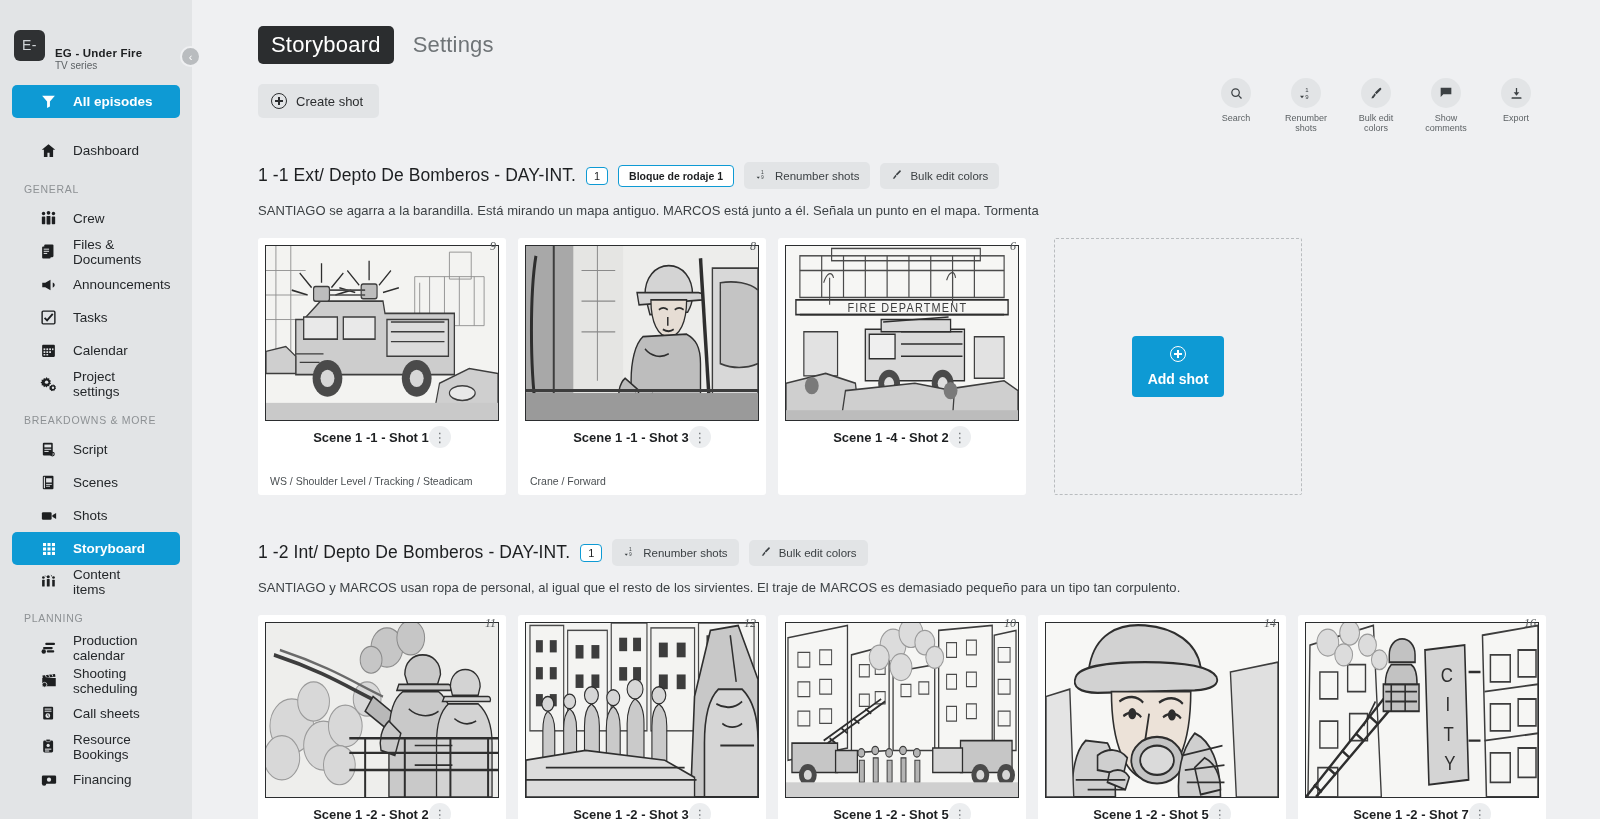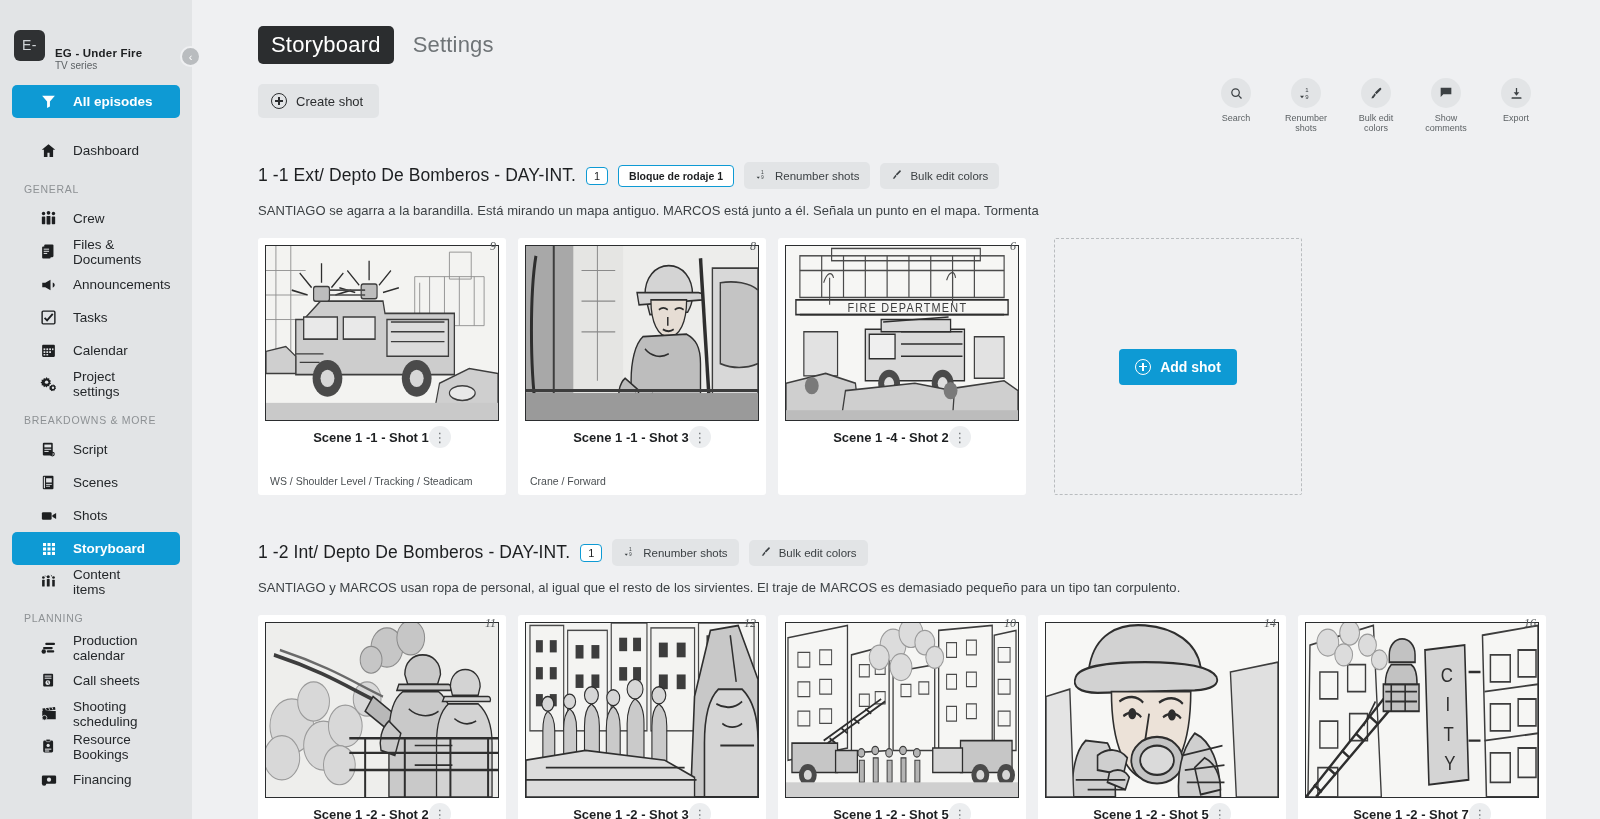--- a/index.html
+++ b/index.html
@@ -167,20 +167,21 @@
     border: 1.5px dashed #b9bcbf; border-radius: 2px;
     display: flex; align-items: center; justify-content: center;
     margin-left: 16px;
   }
   .add-shot-btn {
     display: inline-flex; align-items: center; gap: 9px;
     background: #0e9ad4; color: #fff; border: none; border-radius: 4px;
     padding: 10px 16px; cursor: pointer;
     font-size: 14px; font-weight: bold;
     font-family: "Liberation Sans", sans-serif;
+    flex-direction: column;
   }
   .ring-plus {
     width: 16px; height: 16px; border: 1.6px solid currentColor;
     border-radius: 50%; position: relative; flex: 0 0 16px;
   }
   .ring-plus::before, .ring-plus::after {
     content: ""; position: absolute; background: currentColor;
   }
   .ring-plus::before { left: 3px; right: 3px; top: 6.2px; height: 1.6px; }
   .ring-plus::after  { top: 3px; bottom: 3px; left: 6.2px; width: 1.6px; }
@@ -363,40 +364,40 @@
           <rect x="7" y="5" width="13" height="3" rx="1.4"></rect>
           <rect x="4" y="10.5" width="13" height="3" rx="1.4"></rect>
           <circle cx="5" cy="16.5" r="3"></circle>
           <rect x="9" y="15" width="10" height="3" rx="1.4"></rect>
         </svg>
     </span>
     <span>Production calendar</span>
   </div>
   <div class="nav-item">
     <span class="ico">
+      <svg viewBox="0 0 24 24" width="18" height="18">
+          <path d="M3 8h18v11H3z"></path>
+          <path d="M3.2 4.6 20 2.8l.6 3.6L3.8 8.2z"></path>
+          <path d="M7 3.6l1.4 3.2M11.4 3.2l1.4 3.2M15.8 2.8l1.4 3.2" stroke="#e2e4e6" stroke-width="1.2"></path>
+          <circle cx="6" cy="17" r="3.2" fill="#1d1f21" stroke="#e2e4e6" stroke-width="1"></circle>
+        </svg>
+    </span>
+    <span>Shooting scheduling</span>
+  </div>
+  <div class="nav-item">
+    <span class="ico">
       <svg viewBox="0 0 24 24" width="17" height="17">
           <rect x="4.5" y="2.5" width="14" height="18" rx="1.5"></rect>
           <rect x="6.6" y="5" width="9.6" height="1.5" fill="#e2e4e6"></rect>
           <rect x="6.6" y="8" width="9.6" height="1.5" fill="#e2e4e6"></rect>
           <circle cx="11" cy="15" r="3.4" fill="#e2e4e6"></circle>
           <path d="M11 13v2l1.4 1" stroke="#1d1f21" stroke-width="1.2" fill="none"></path>
         </svg>
     </span>
     <span>Call sheets</span>
-  </div>
-  <div class="nav-item">
-    <span class="ico">
-      <svg viewBox="0 0 24 24" width="18" height="18">
-          <path d="M3 8h18v11H3z"></path>
-          <path d="M3.2 4.6 20 2.8l.6 3.6L3.8 8.2z"></path>
-          <path d="M7 3.6l1.4 3.2M11.4 3.2l1.4 3.2M15.8 2.8l1.4 3.2" stroke="#e2e4e6" stroke-width="1.2"></path>
-          <circle cx="6" cy="17" r="3.2" fill="#1d1f21" stroke="#e2e4e6" stroke-width="1"></circle>
-        </svg>
-    </span>
-    <span>Shooting scheduling</span>
   </div>
   <div class="nav-item">
     <span class="ico">
       <svg viewBox="0 0 24 24" width="17" height="17">
           <rect x="4.5" y="3.5" width="14" height="17" rx="2"></rect>
           <rect x="8.5" y="1.8" width="6" height="3.4" rx="1" fill="#1d1f21" stroke="#e2e4e6" stroke-width=".8"></rect>
           <circle cx="11.5" cy="10.5" r="2.3" fill="#e2e4e6"></circle>
           <rect x="7" y="15" width="9" height="1.5" fill="#e2e4e6"></rect>
           <rect x="7" y="17.6" width="6" height="1.5" fill="#e2e4e6"></rect>
         </svg>

